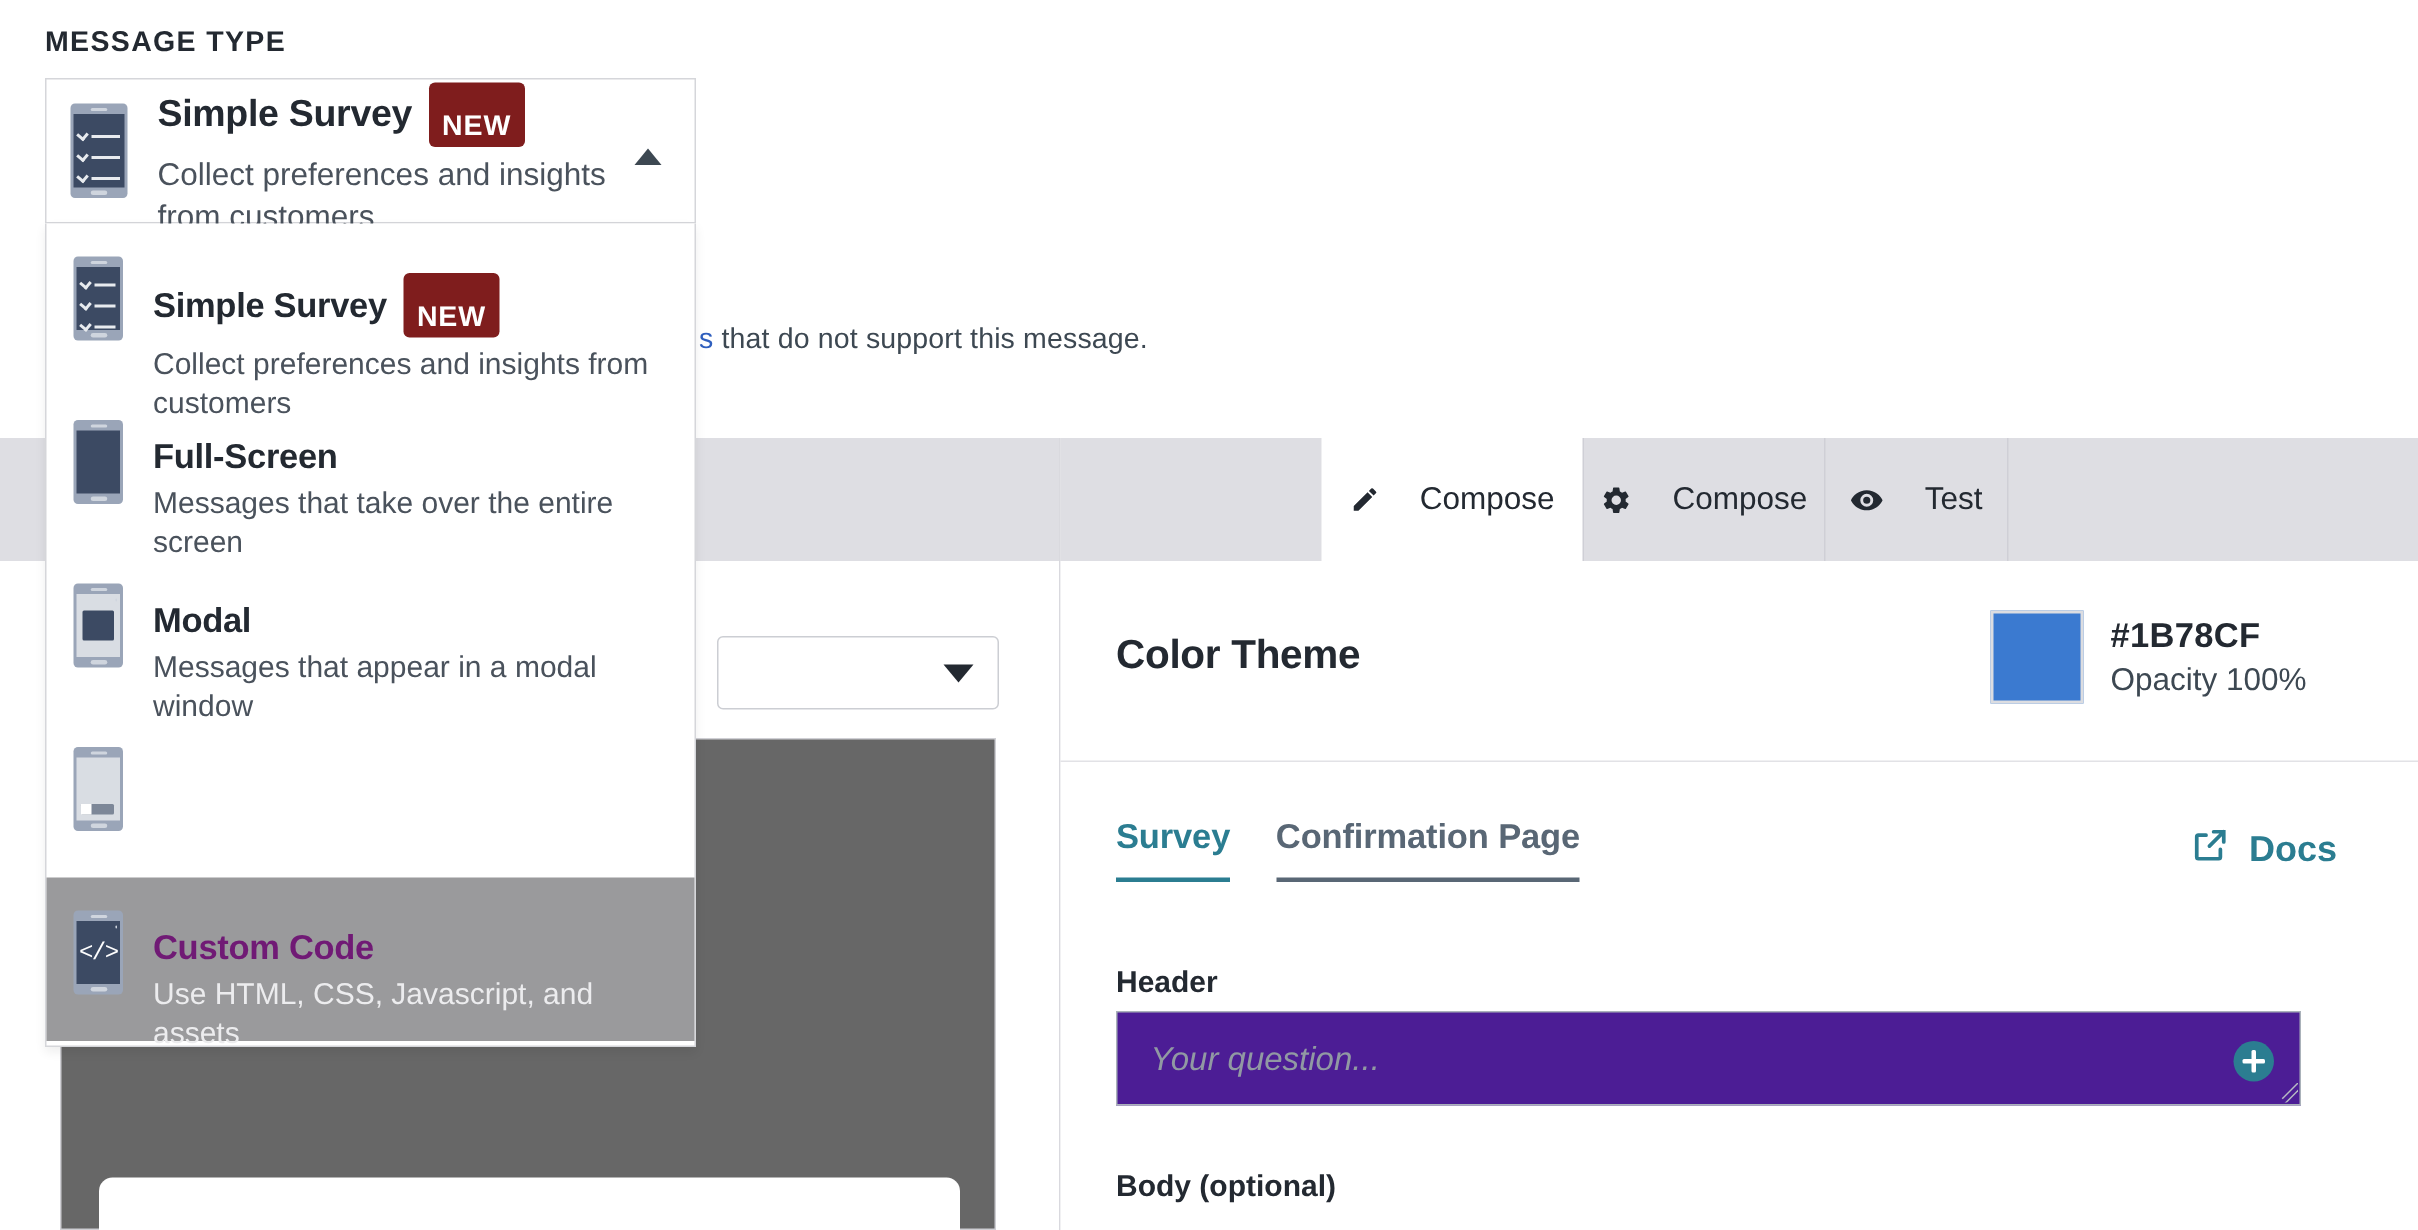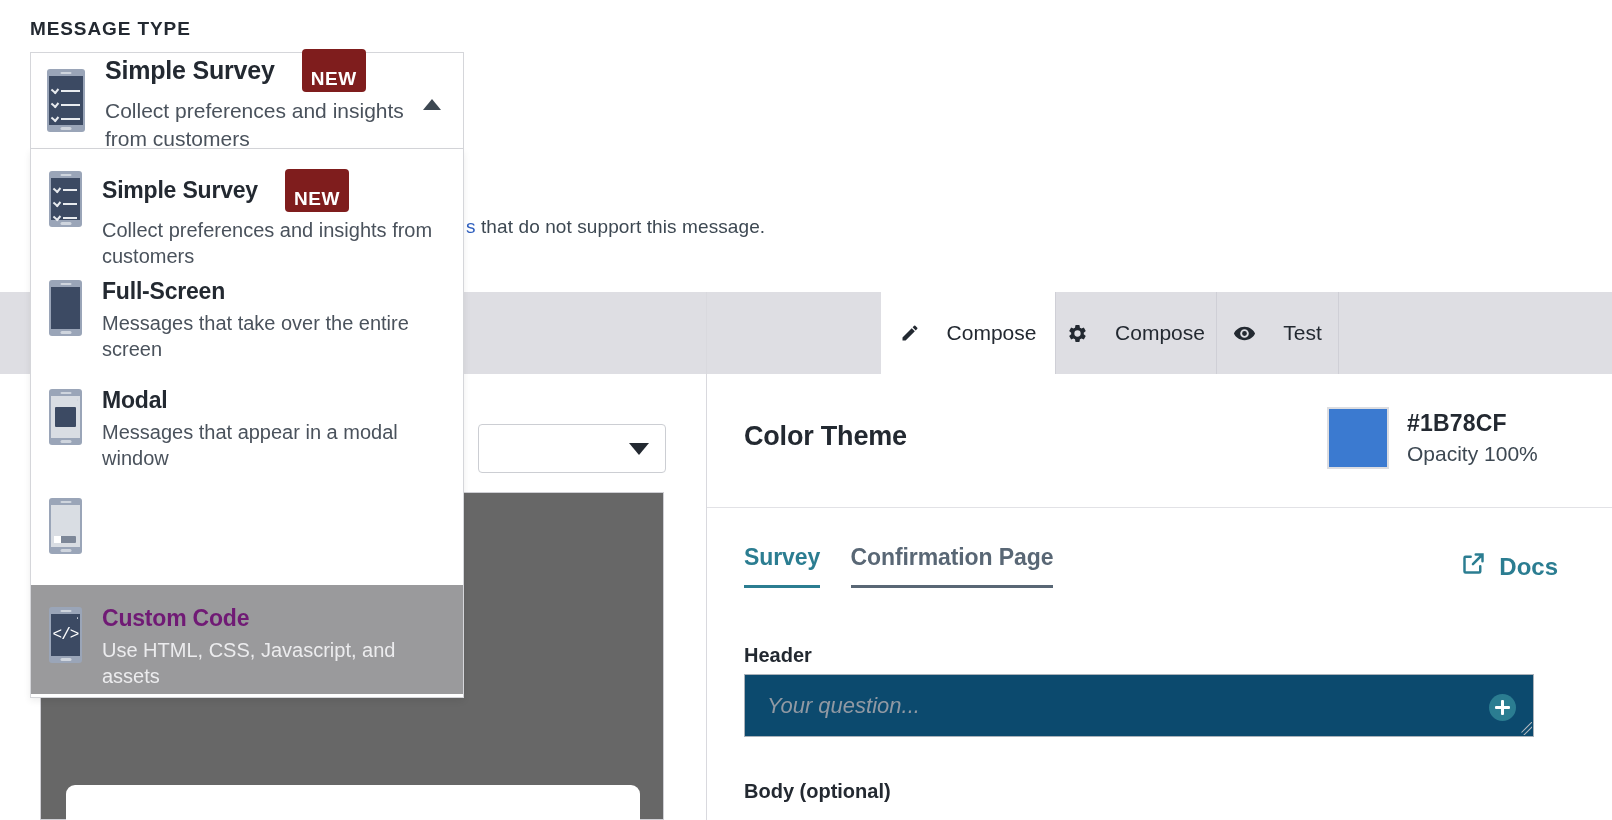--- a/index.html
+++ b/index.html
@@ -127,21 +127,21 @@
 
   .field-label {
     position: absolute; left: 37px;
     font-size: 20px; font-weight: bold; color: #232931;
   }
   .label-header { top: 270px; }
   .label-body   { top: 406px; }
 
   .textarea-wrap {
     position: absolute; left: 37px; top: 300px; width: 790px; height: 63px;
-    border: 1px solid #aab2ba; background: #0c4a6e;
+    border: 1px solid #aab2ba; background: #4c1d95;
   }
   .textarea-placeholder {
     position: absolute; left: 22px; top: 18px;
     font-size: 22px; font-style: italic; color: #9199a3;
   }
   .plus-btn {
     position: absolute; right: 17px; top: 19px; width: 27px; height: 27px;
     border-radius: 50%; background: #2b7d91;
   }
   .plus-btn::before, .plus-btn::after {
@@ -177,21 +177,21 @@
   }
   .opt {
     position: relative; display: flex; align-items: flex-start;
     padding: 0 18px; height: 109px;
   }
   .opt.highlighted { background: #9a9a9c; }
   .opt-icon { flex: 0 0 auto; margin-top: 22px; }
   .opt-text { margin-left: 20px; margin-top: 20px; }
   .opt-title {
     font-size: 23px; font-weight: bold; color: #232931;
-    display: flex; align-items: center; gap: 27px; letter-spacing: -.2px;
+    display: flex; align-items: center; gap: 11px; letter-spacing: -.2px; margin-top: 13px;
   }
   .opt-desc {
     font-size: 20px; color: #4a525c; margin-top: 5px;
     line-height: 1.32; max-width: 340px;
   }
   .opt.highlighted .opt-title { color: #701a75; }
   .opt.highlighted .opt-desc  { color: #ececee; }
   .badge-new {
     background: #7f1d1d; color: #ffffff; font-size: 19px; font-weight: bold;
     padding: 20px 9px 4px 9px; border-radius: 4px; letter-spacing: .6px;

